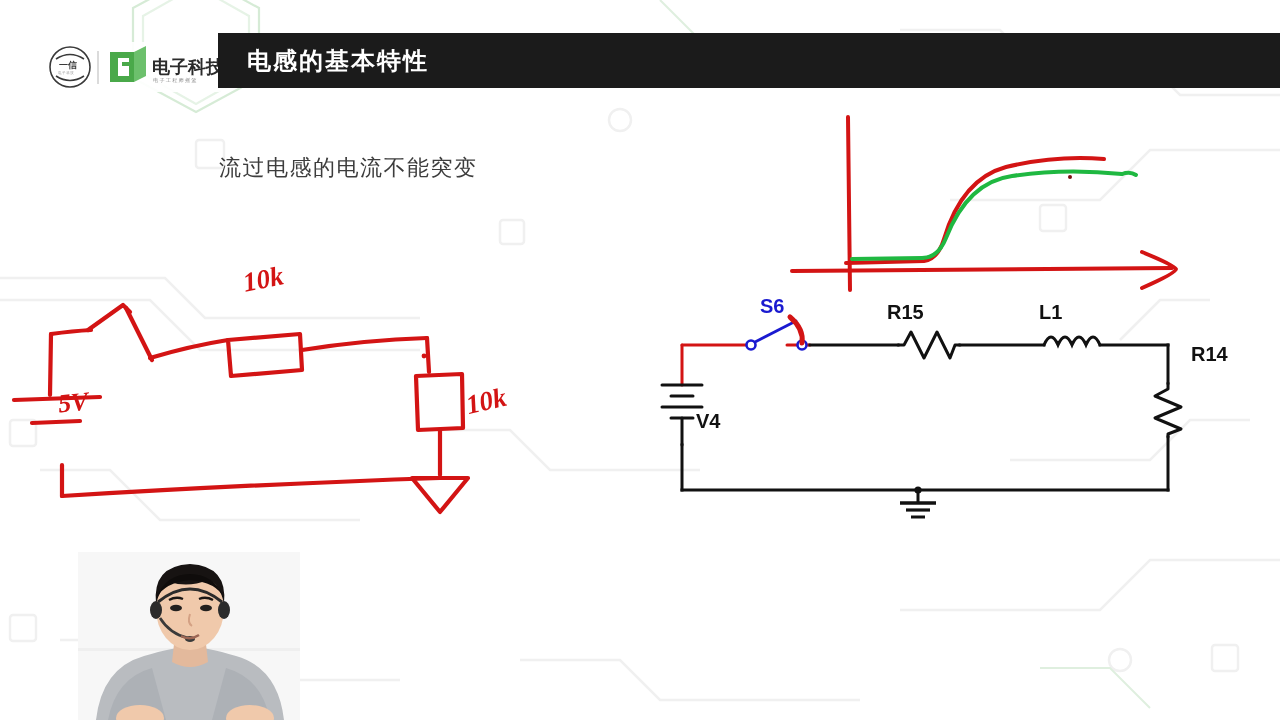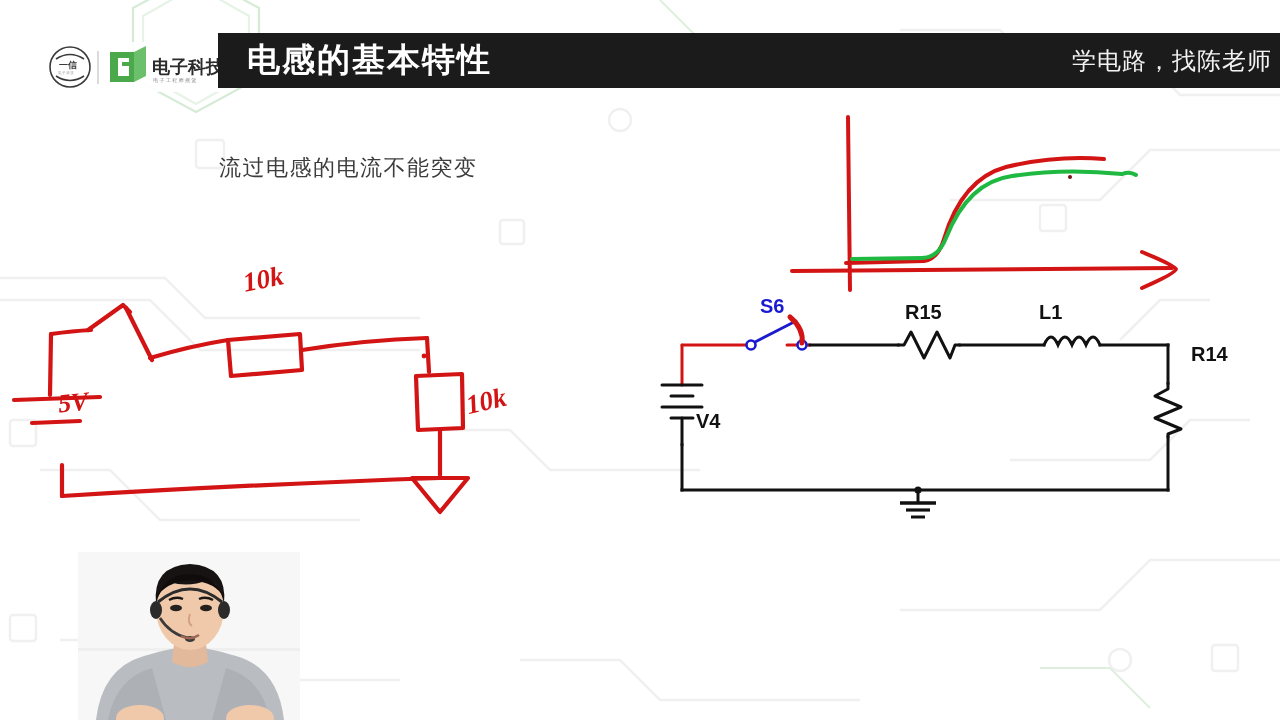--- a/index.html
+++ b/index.html
@@ -68,21 +68,21 @@
     position: absolute;
     left: 218px; top: 33px;
     width: 1062px; height: 55px;
     background: #1b1b1b;
     display: flex;
     align-items: center;
     justify-content: space-between;
   }
   .banner-title {
     color: #ffffff;
-    font-size: 33px;
+    font-size: 24px;
     font-weight: bold;
     letter-spacing: 2px;
     margin-left: 29px;
     white-space: nowrap;
   }
   .banner-tagline {
     color: #f2f2f2;
     font-size: 24px;
     letter-spacing: 1px;
     margin-right: 8px;
@@ -193,21 +193,20 @@
       </g>
     </svg>
     <div class="logo-mark-text">一信</div>
     <div class="logo-mark-sub">电子科技</div>
     <div class="logo-text">电子科技</div>
     <div class="logo-sub">电子工程师摇篮</div>
   </div>
 
   <div class="banner">
     <div class="banner-title">电感的基本特性</div>
-    <div class="banner-tagline">学电路，找陈老师</div>
   </div>
 
   <div class="subtitle">流过电感的电流不能突变</div>
 
   <div class="sketch-left">
     <svg width="560" height="290">
       <g stroke="#d31414" stroke-width="4.2" fill="none" stroke-linecap="round" stroke-linejoin="round">
 
         <path d="M51 84 L50 145"></path>
 
@@ -324,21 +323,21 @@
         <path d="M268 205 L268 218" stroke="#111111" stroke-width="3" fill="none"></path>
         <circle cx="268" cy="205" r="3.6" fill="#111111"></circle>
         <path d="M250 218 L286 218" stroke="#111111" stroke-width="3.4"></path>
         <path d="M256 225 L280 225" stroke="#111111" stroke-width="3.2"></path>
         <path d="M261 232 L275 232" stroke="#111111" stroke-width="3"></path>
       </g>
     </svg>
 
     <div class="sch-label blue" style="left:110px; top:10px;">S6</div>
     <div class="sch-label" style="left:46px; top:125px;">V4</div>
-    <div class="sch-label" style="left:255px; top:16px;">R15</div>
+    <div class="sch-label" style="left:237px; top:16px;">R15</div>
     <div class="sch-label" style="left:389px; top:16px;">L1</div>
     <div class="sch-label" style="left:530px; top:58px;margin-left:11px;">R14</div>
   </div>
 
   <div class="webcam">
     <svg width="222" height="168" viewBox="0 0 222 168">
       <defs>
         <clipPath id="wcClip">
             <rect x="0" y="0" width="222" height="168"></rect>
           </clipPath>

